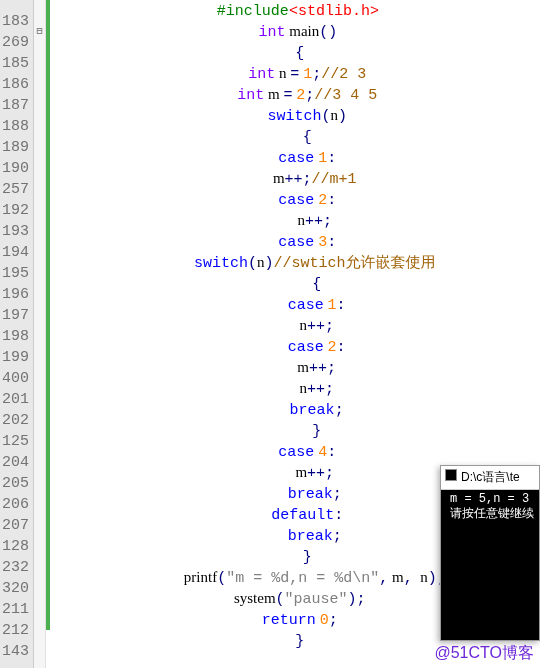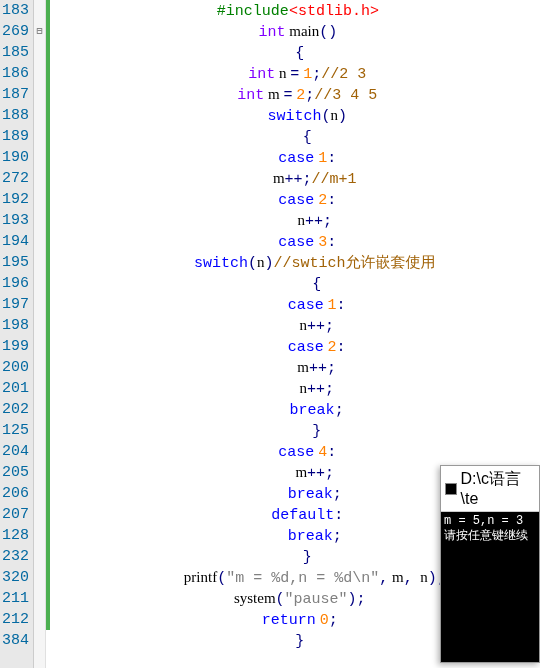--- a/index.html
+++ b/index.html
@@ -12,23 +12,23 @@
   position: relative;
   overflow: hidden;
 }
 .editor {
   display: flex;
   width: 100%;
   height: 100%;
 }
 .gutter {
   background: #e8e8e8;
-  color: #0369a1;
+  color: #737373;
   text-align: right;
-  padding: 0 4px 0 2px;
+  padding: 11px 4px 0 2px;
   user-select: none;
   border-right: 1px solid #ccc;
   min-width: 32px;
 }
 .gutter .ln {
   height: 21px;
   line-height: 21px;
 }
 .marker-col {
   width: 12px;
@@ -74,89 +74,89 @@
   top: 465px;
   width: 100px;
   background: #fff;
   border: 1px solid #999;
   box-shadow: -2px 2px 6px rgba(0,0,0,0.3);
 }
 .console-title {
   background: #fff;
   color: #000;
   font-family: "Segoe UI", sans-serif;
-  font-size: 16px;
+  font-size: 12px;
   padding: 3px 4px;
   border-bottom: 1px solid #ccc;
   display: flex;
-  align-items: center;
+  align-items: flex-start;
   gap: 4px;
 }
 .console-icon {
   width: 12px;
   height: 12px;
   background: #000;
   border: 1px solid #888;
   display: inline-block;
 }
 .console-body {
   background: #000;
   color: #fff;
   font-family: "NSimSun","SimSun","Courier New",monospace;
   font-size: 12px;
-  padding: 2px 3px;
+  padding: 2px 9px;
   min-height: 150px;
   line-height: 15px;
   white-space: pre;
 }
 .watermark {
   position: absolute;
   right: 6px;
   bottom: 4px;
-  color: #000000;
+  color: #6d28d9;
   font-family: "Microsoft YaHei", sans-serif;
-  font-size: 14px;
+  font-size: 16px;
 }
 </style>
 </head>
 <body>
 
 <div class="editor">
   <div class="gutter" id="gutter">
       <div class="ln">183</div>
       <div class="ln">269</div>
       <div class="ln">185</div>
       <div class="ln">186</div>
       <div class="ln">187</div>
       <div class="ln">188</div>
       <div class="ln">189</div>
       <div class="ln">190</div>
-      <div class="ln">272</div>
+      <div class="ln">257</div>
       <div class="ln">192</div>
       <div class="ln">193</div>
       <div class="ln">194</div>
       <div class="ln">195</div>
       <div class="ln">196</div>
       <div class="ln">197</div>
       <div class="ln">198</div>
       <div class="ln">199</div>
-      <div class="ln">200</div>
+      <div class="ln">400</div>
       <div class="ln">201</div>
       <div class="ln">202</div>
       <div class="ln">125</div>
       <div class="ln">204</div>
       <div class="ln">205</div>
       <div class="ln">206</div>
       <div class="ln">207</div>
       <div class="ln">128</div>
       <div class="ln">232</div>
       <div class="ln">320</div>
       <div class="ln">211</div>
       <div class="ln">212</div>
-      <div class="ln">384</div>
+      <div class="ln">143</div>
     </div>
   <div class="marker-col" id="markers">
       <div class="mrow"></div>
       <div class="mrow">⊟</div>
       <div class="mrow"></div>
       <div class="mrow"></div>
       <div class="mrow"></div>
       <div class="mrow"></div>
       <div class="mrow"></div>
       <div class="mrow"></div>

